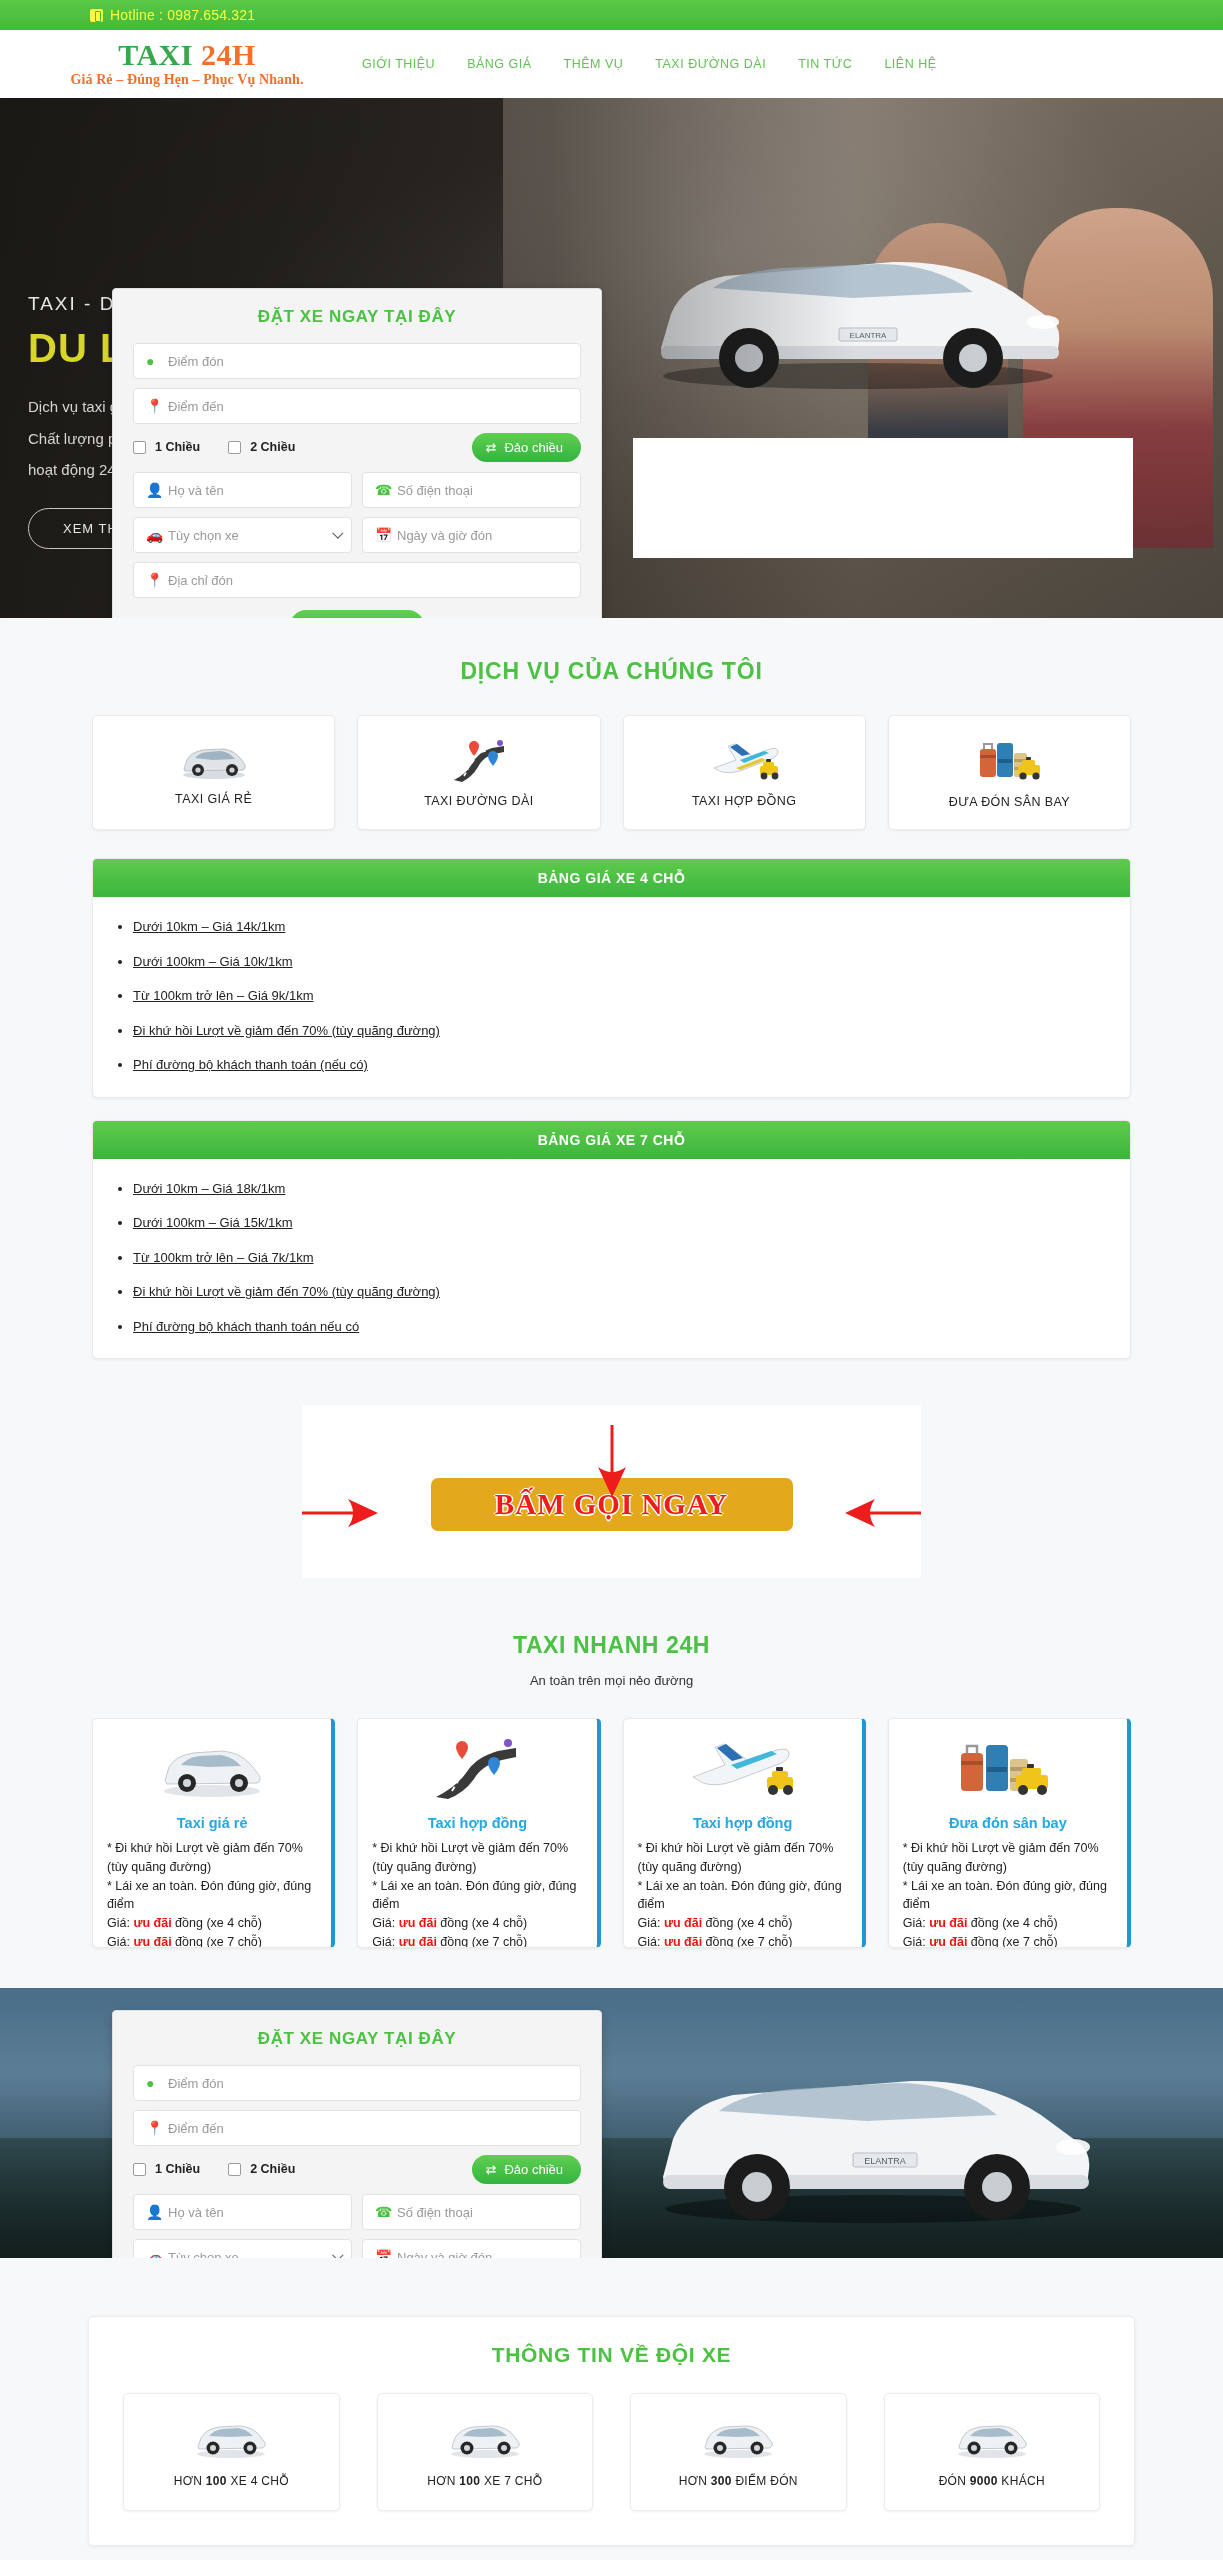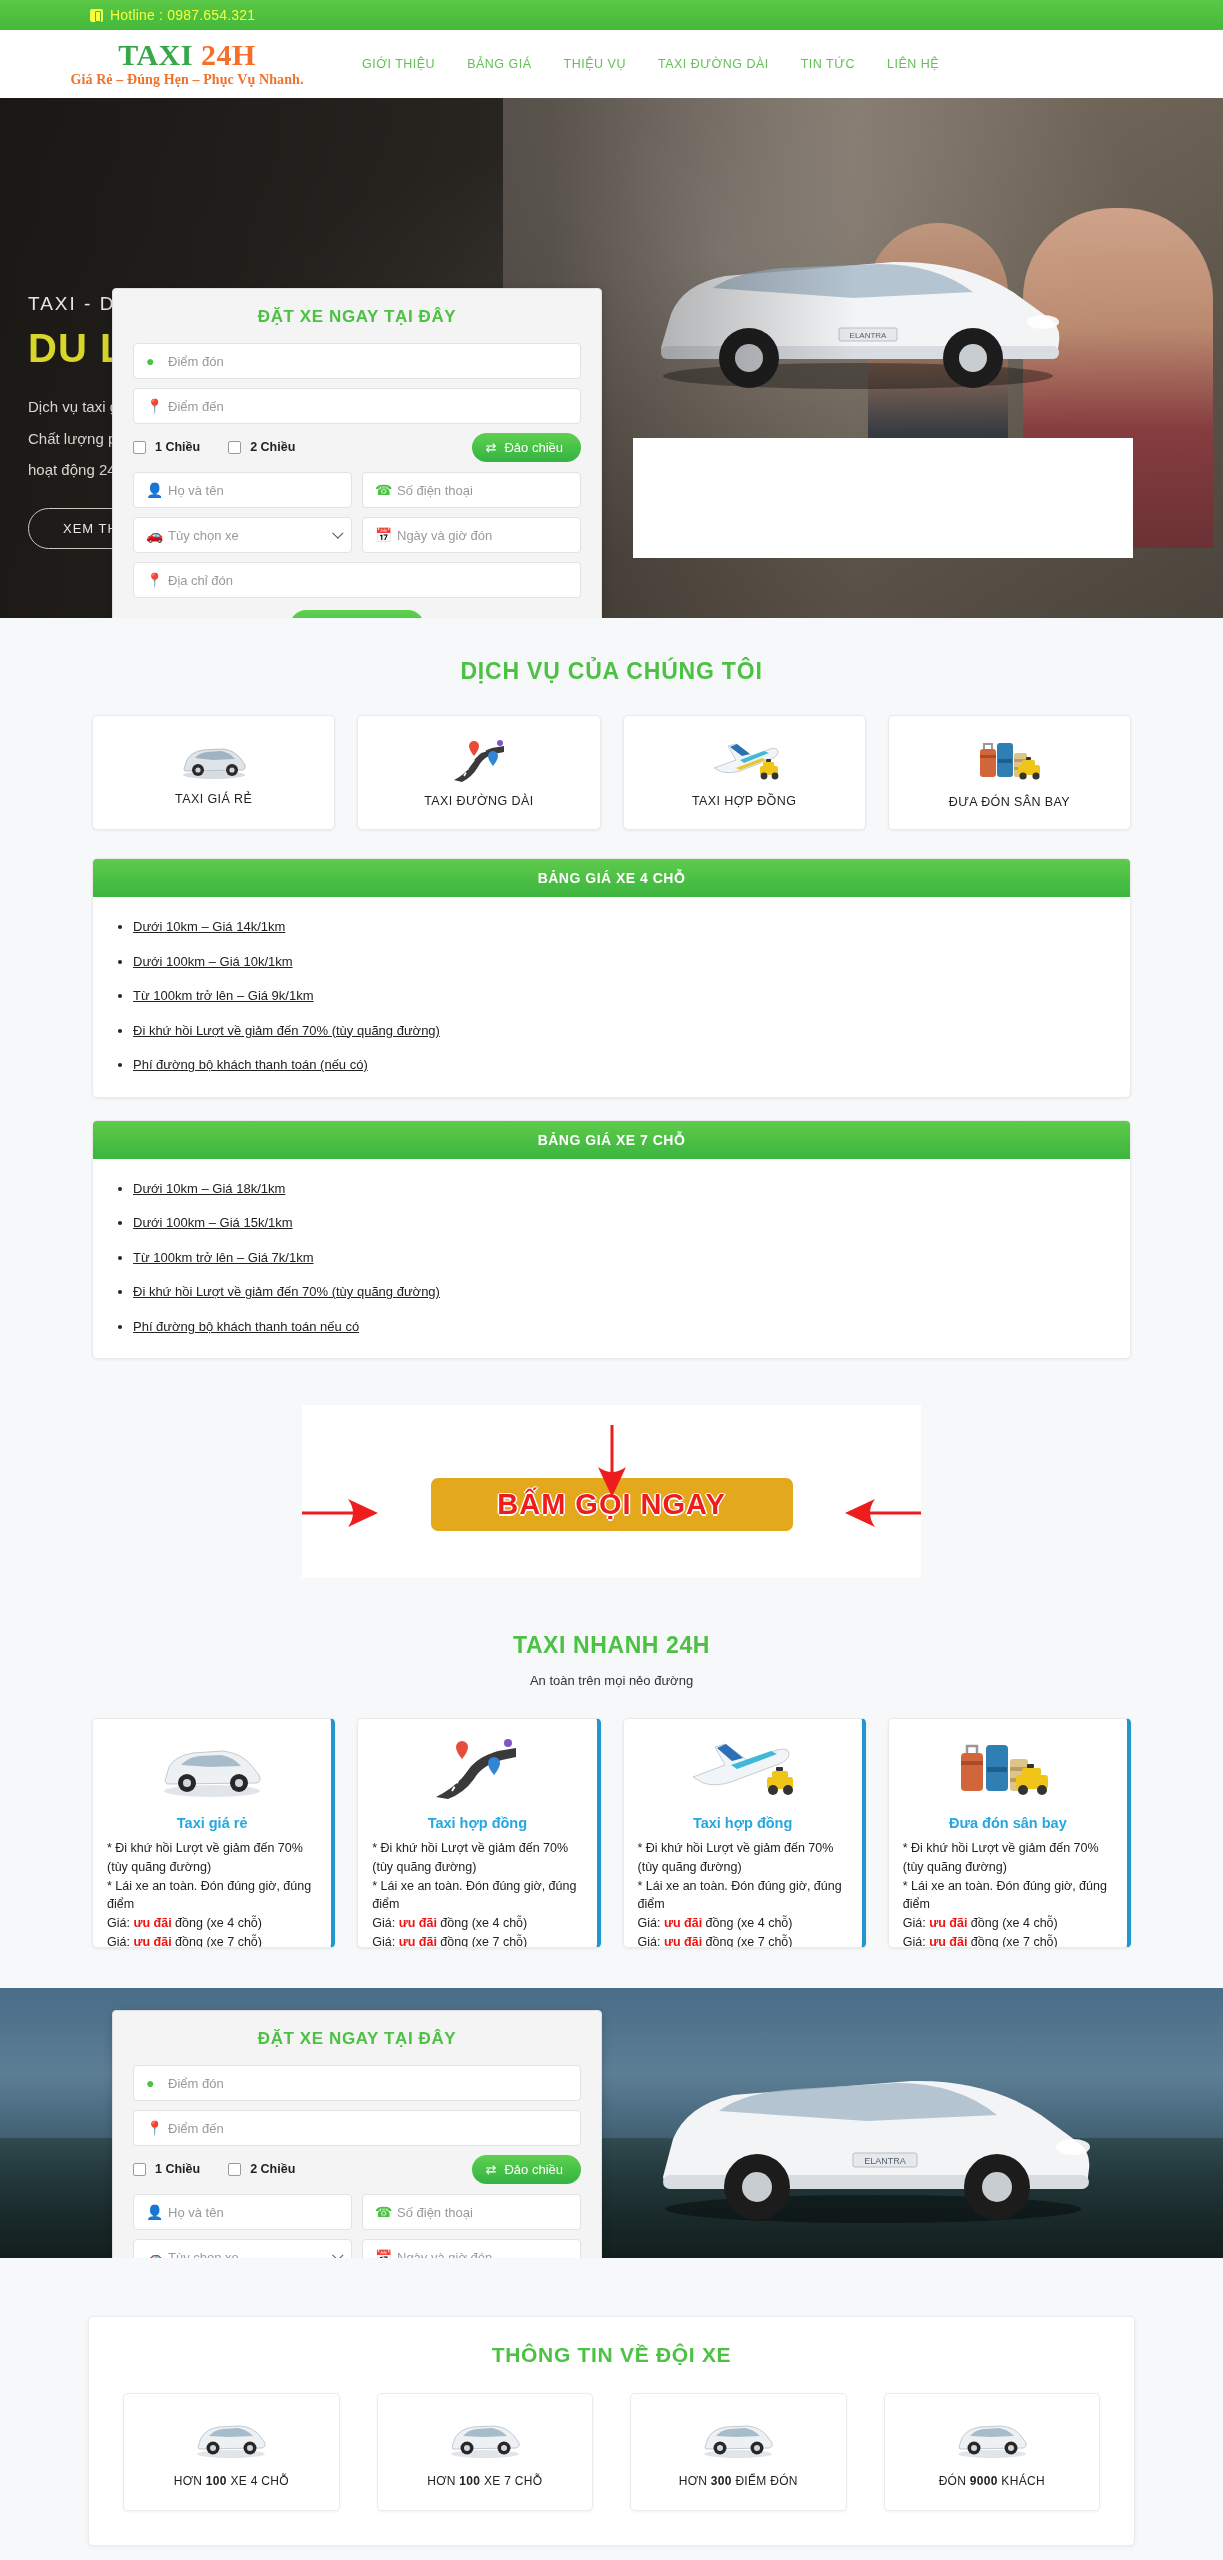--- a/index.html
+++ b/index.html
@@ -203,21 +203,21 @@
   
   .cta-sect { background: #f7f8fa; padding: 0 92px 40px; }
   .cta-box {
     background: #fff; width: 619px; margin: 0 auto; height: 173px;
     position: relative; display: flex; align-items: center; justify-content: center;
   }
   .cta-btn {
     background: #e3a81b; border-radius: 7px;
     width: 362px; height: 53px; display: flex;
     align-items: center; justify-content: center;
-    font-family: Liberation Sans, sans-serif;
+    font-family: Liberation Serif, serif;
     font-size: 29px; font-weight: bold; color: #ee1d1d;
     letter-spacing: 1px; cursor: pointer;
     text-shadow: 1.5px 0 #fff, -1.5px 0 #fff, 0 1.5px #fff, 0 -1.5px #fff;
     margin-top: 26px;
   }
   .arrow-down {
     position: absolute; top: 20px; left: 50%; transform: translateX(-50%);
   }
   .arrow-left { position: absolute; left: 0; top: 88px; }
   .arrow-right { position: absolute; right: 0; top: 88px; }
@@ -304,21 +304,21 @@
   </div>
 
   <div class="header">
     <div class="logo">
       <div class="logo-main"><span class="g">TAXI </span><span class="o">24H</span></div>
       <div class="logo-sub">Giá Rẻ – Đúng Hẹn – Phục Vụ Nhanh.</div>
     </div>
     <div class="nav">
       <div class="nav-item">GIỚI THIỆU</div>
       <div class="nav-item">BẢNG GIÁ</div>
-      <div class="nav-item">THIỆU VỤ</div>
+      <div class="nav-item">THÊM VỤ</div>
       <div class="nav-item">TAXI ĐƯỜNG DÀI</div>
       <div class="nav-item">TIN TỨC</div>
       <div class="nav-item">LIÊN HỆ</div>
     </div>
   </div>
 
   <div class="hero">
     <div class="hero-photo"></div>
     <div class="hero-woman"></div>
     <div class="hero-man"></div>

